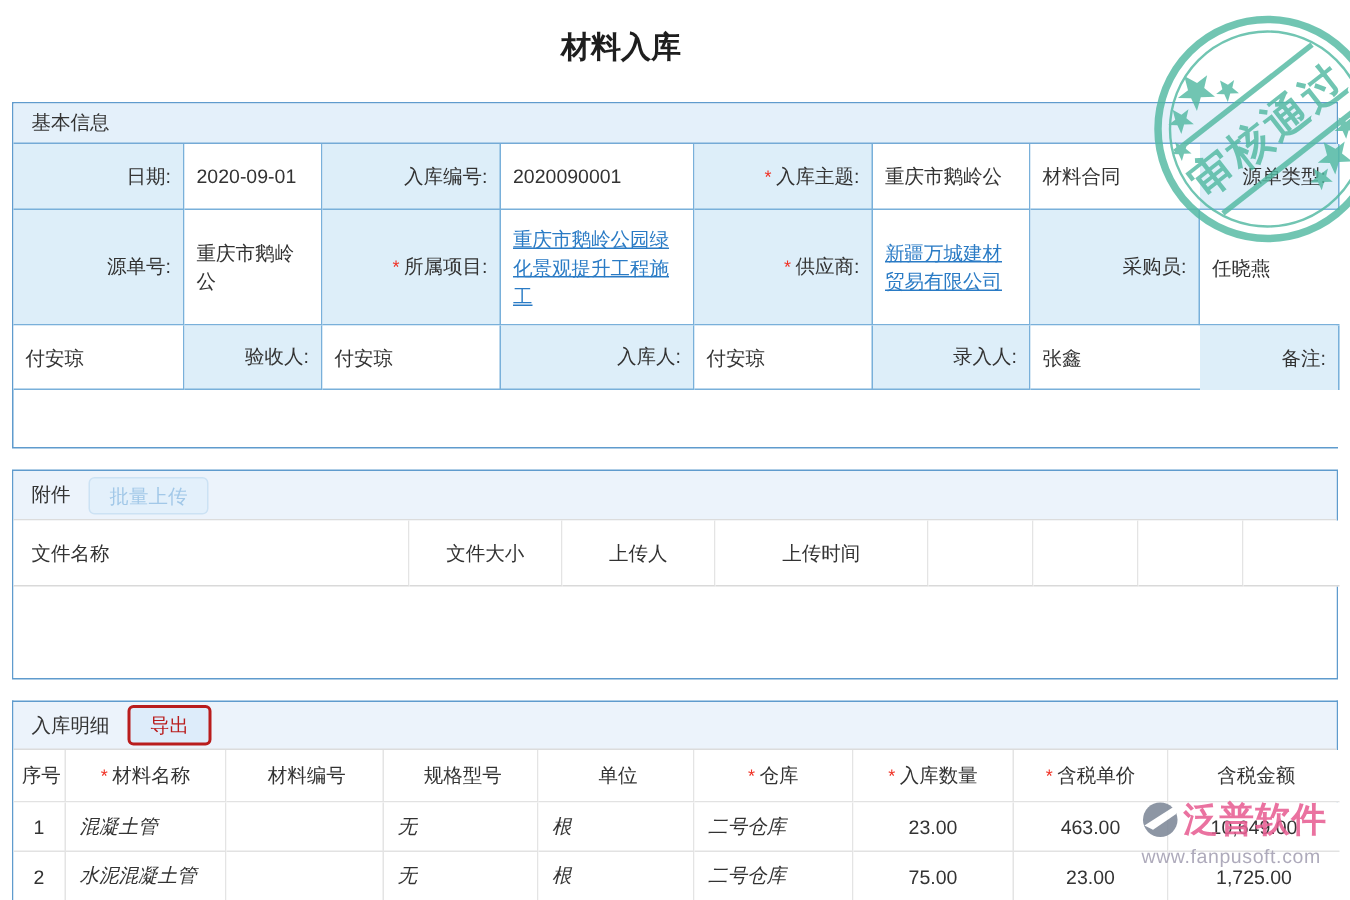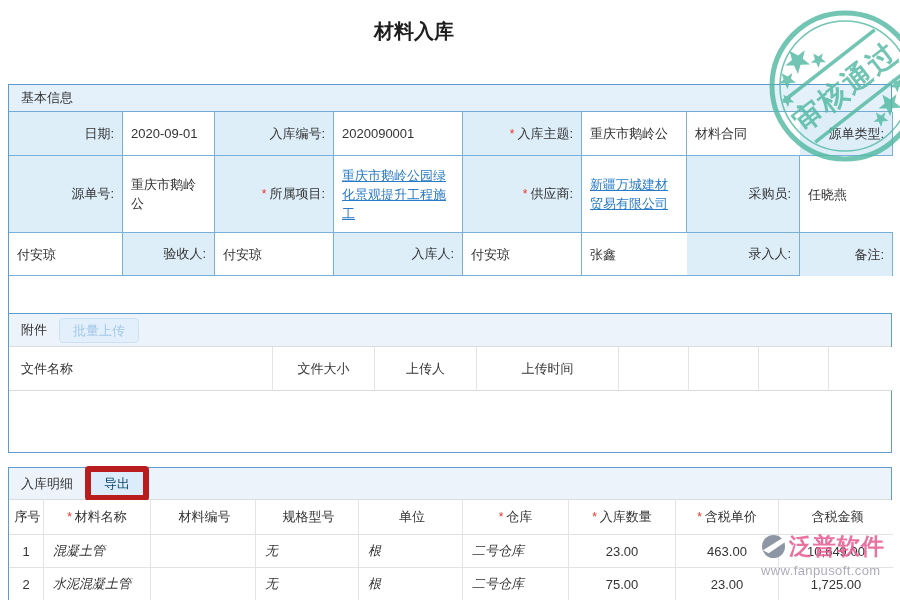--- a/index.html
+++ b/index.html
@@ -16,21 +16,21 @@
            text-align: center; font-size: 20px; font-weight: bold; color: #1e1e1e; }
 
   
   .section { position: absolute; left: 8px; width: 884px;
              border: 1px solid #5f9bcd; background: #fff; }
   .bar { display: flex; align-items: center; gap: 12px; padding-left: 12px;
          background: #ecf3fb; color: #333; }
   .bar.basicbar { background: #e4f0fa; height: 27px; border-bottom: 1px solid #74aad6; }
 
   
-  #basic { top: 68px; margin-top: 16px; }
+  #basic { top: 68px; }
   .bgrid { display: grid;
            grid-template-columns: 114px 92px 119px 129px 119px 105px 113px 93px;
            grid-template-rows: 44px 77px 43px 38px; }
   .cell { border-right: 1px solid #79b0da; border-bottom: 1px solid #79b0da;
           display: flex; align-items: center; overflow: hidden; }
   .cell.nr { border-right: none; }
   .cell.nb { border-bottom: none; }
   .lbl { background: #ddeef9; justify-content: flex-end; text-align: right;
          padding: 0 8px; color: #333; }
   .val { background: #fff; justify-content: flex-start; padding: 2px 8px;
@@ -38,21 +38,21 @@
   .val.span7 { grid-column: 2 / -1; }
   .req { color: #f03226; font-style: normal; margin-right: 3px; font-size: 12px; }
   a.link { color: #2a7bc5; text-decoration: underline; cursor: pointer; line-height: 19px; }
 
   
   #attach { top: 313px; }
   #attach .bar { height: 33px; border-bottom: 1px solid #dcdcdc; }
   .btn { display: inline-block; padding: 3px 13px; border-radius: 4px;
          font-size: 13px; cursor: pointer; line-height: 17px; }
   .btn.upload { background: #e3f0fb; border: 1px solid #cce2f4; color: #a2c8e8; }
-  .btn.export { background: #ddecfa; border: 6px solid #b91c1c; color: #0c4a6e; }
+  .btn.export { background: #ddecfa; border: 2px solid #b91c1c; color: #b91c1c; }
   .agrid { display: grid; grid-template-columns: 264px 102px 102px 142px 70px 70px 70px 64px;
            height: 44px; }
   .hcell { display: flex; align-items: center; justify-content: center;
            border-right: 1px solid #e4e4e4; border-bottom: 1px solid #d9d9d9;
            background: #fff; color: #333; }
   .hcell:last-child { border-right: none; }
   .hcell.first { justify-content: flex-start; padding-left: 12px; }
   .abody { height: 61px; background: #fff; }
 
   
@@ -142,25 +142,25 @@
       <div class="cell lbl">
           <i class="req"></i>
           <span>验收人:</span>
         </div>
       <div class="cell val">付安琼</div>
       <div class="cell lbl">
           <i class="req"></i>
           <span>入库人:</span>
         </div>
       <div class="cell val">付安琼</div>
+      <div class="cell lbl">
+          <i class="req"></i>
+          <span>录入人:</span>
+        </div>
       <div class="cell val nr">张鑫</div>
-      <div class="cell lbl">
-          <i class="req"></i>
-          <span>录入人:</span>
-        </div>
 
       <div class="cell lbl nb">
           <i class="req"></i>
           <span>备注:</span>
         </div>
       <div class="cell val span7 nr nb"></div>
     </div>
   </section>
 
   <section class="section" id="attach">

